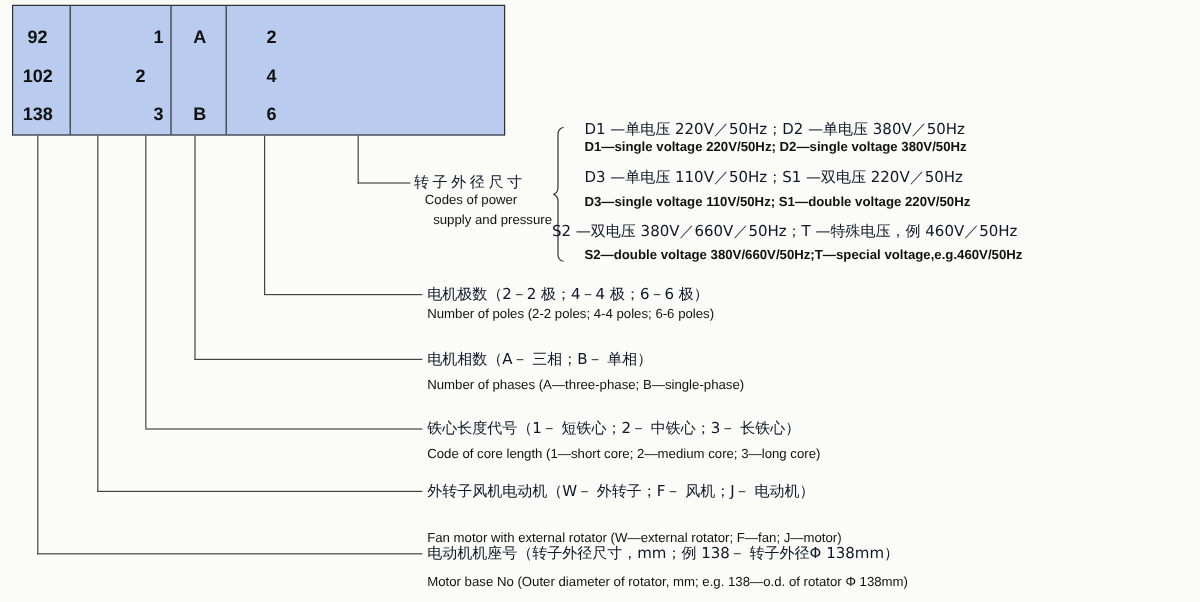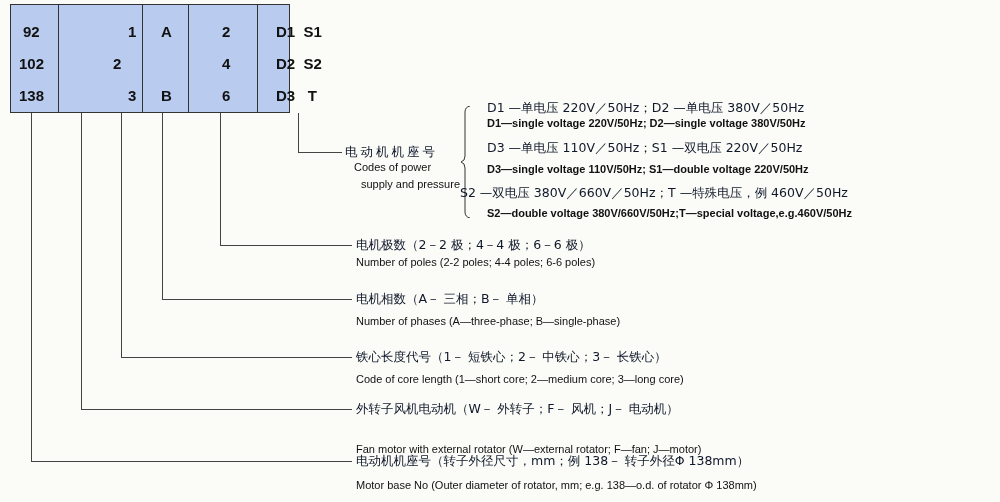--- a/index.html
+++ b/index.html
@@ -3,21 +3,21 @@
 <meta charset="utf-8">
 <style>
   html, body { margin: 0; padding: 0; }
   body {
     width: 1000px; height: 502px; position: relative; overflow: hidden;
     background: #fbfcf7;
     font-family: "Liberation Sans", "DejaVu Sans", sans-serif;
     color: #111;
   }
   .code-table {
-    position: absolute; left: 10px; top: 4px; width: 280px; height: 109px;
+    position: absolute; left: 10px; top: 4px; width: 411px; height: 109px;
     background: #b9cbee; border: 1px solid #333; box-sizing: border-box;
   }
   .col {
     position: absolute; top: 0; height: 100%;
     border-right: 1px solid #333; box-sizing: border-box;
     font-weight: bold; font-size: 15px;
   }
   .col:last-child { border-right: none; }
   .cell { position: absolute; white-space: nowrap; }
   .line { position: absolute; background: #444; }
@@ -47,46 +47,41 @@
   </div>
   <div class="col" style="left:132px;width:46px">
     <span class="cell" style="left:18px;top:18px">A</span>
     <span class="cell" style="left:18px;top:82px">B</span>
   </div>
   <div class="col" style="left:178px;width:69px">
     <span class="cell" style="left:33px;top:18px">2</span>
     <span class="cell" style="left:33px;top:50px">4</span>
     <span class="cell" style="left:33px;top:82px">6</span>
   </div>
-  <div class="col" style="left:247px;width:93px">
-    <span class="cell" style="left:18px;top:18px;white-space:pre">D1  S1</span>
-    <span class="cell" style="left:18px;top:50px;white-space:pre">D2  S2</span>
-    <span class="cell" style="left:18px;top:82px;white-space:pre">D3   T</span>
-  </div>
 </div>
 
 <div class="line v" style="left:298px;top:113px;height:40px"></div>
 <div class="line h" style="left:298px;top:152px;width:44px"></div>
 
 <div class="line v" style="left:220px;top:113px;height:132px"></div>
 <div class="line h" style="left:220px;top:245px;width:132px"></div>
 
 <div class="line v" style="left:162px;top:113px;height:187px"></div>
 <div class="line h" style="left:162px;top:299px;width:190px"></div>
 
 <div class="line v" style="left:121px;top:113px;height:244px"></div>
 <div class="line h" style="left:121px;top:357px;width:231px"></div>
 
 <div class="line v" style="left:81px;top:113px;height:297px"></div>
 <div class="line h" style="left:81px;top:409px;width:271px"></div>
 
 <div class="line v" style="left:31px;top:113px;height:349px"></div>
 <div class="line h" style="left:31px;top:461px;width:321px"></div>
 
-<span class="label zh" style="left:345px;top:144px;letter-spacing:3px">电动机机座号</span>
+<span class="label zh" style="left:345px;top:144px;letter-spacing:3px">转子外径尺寸</span>
 <span class="label en" style="left:354px;top:161px;width:106px;text-align:left">Codes of power</span>
 <span class="label en" style="left:313px;top:178px;width:147px;text-align:right">supply and pressure</span>
 
 <svg class="brace" viewBox="0 0 10 112" preserveAspectRatio="none">
   <path d="M9 0 Q4 1 4 6 L4 50 Q4 55 0 56 Q4 57 4 62 L4 106 Q4 111 9 112" fill="none" stroke="#333" stroke-width="1"></path>
 </svg>
 
 <span class="label zh" style="left:487px;top:100px">D1 —单电压 220V／50Hz；D2 —单电压 380V／50Hz</span>
 <span class="label en b" style="left:487px;top:117px">D1—single voltage 220V/50Hz; D2—single voltage 380V/50Hz</span>
 <span class="label zh" style="left:487px;top:140px">D3 —单电压 110V／50Hz；S1 —双电压 220V／50Hz</span>

